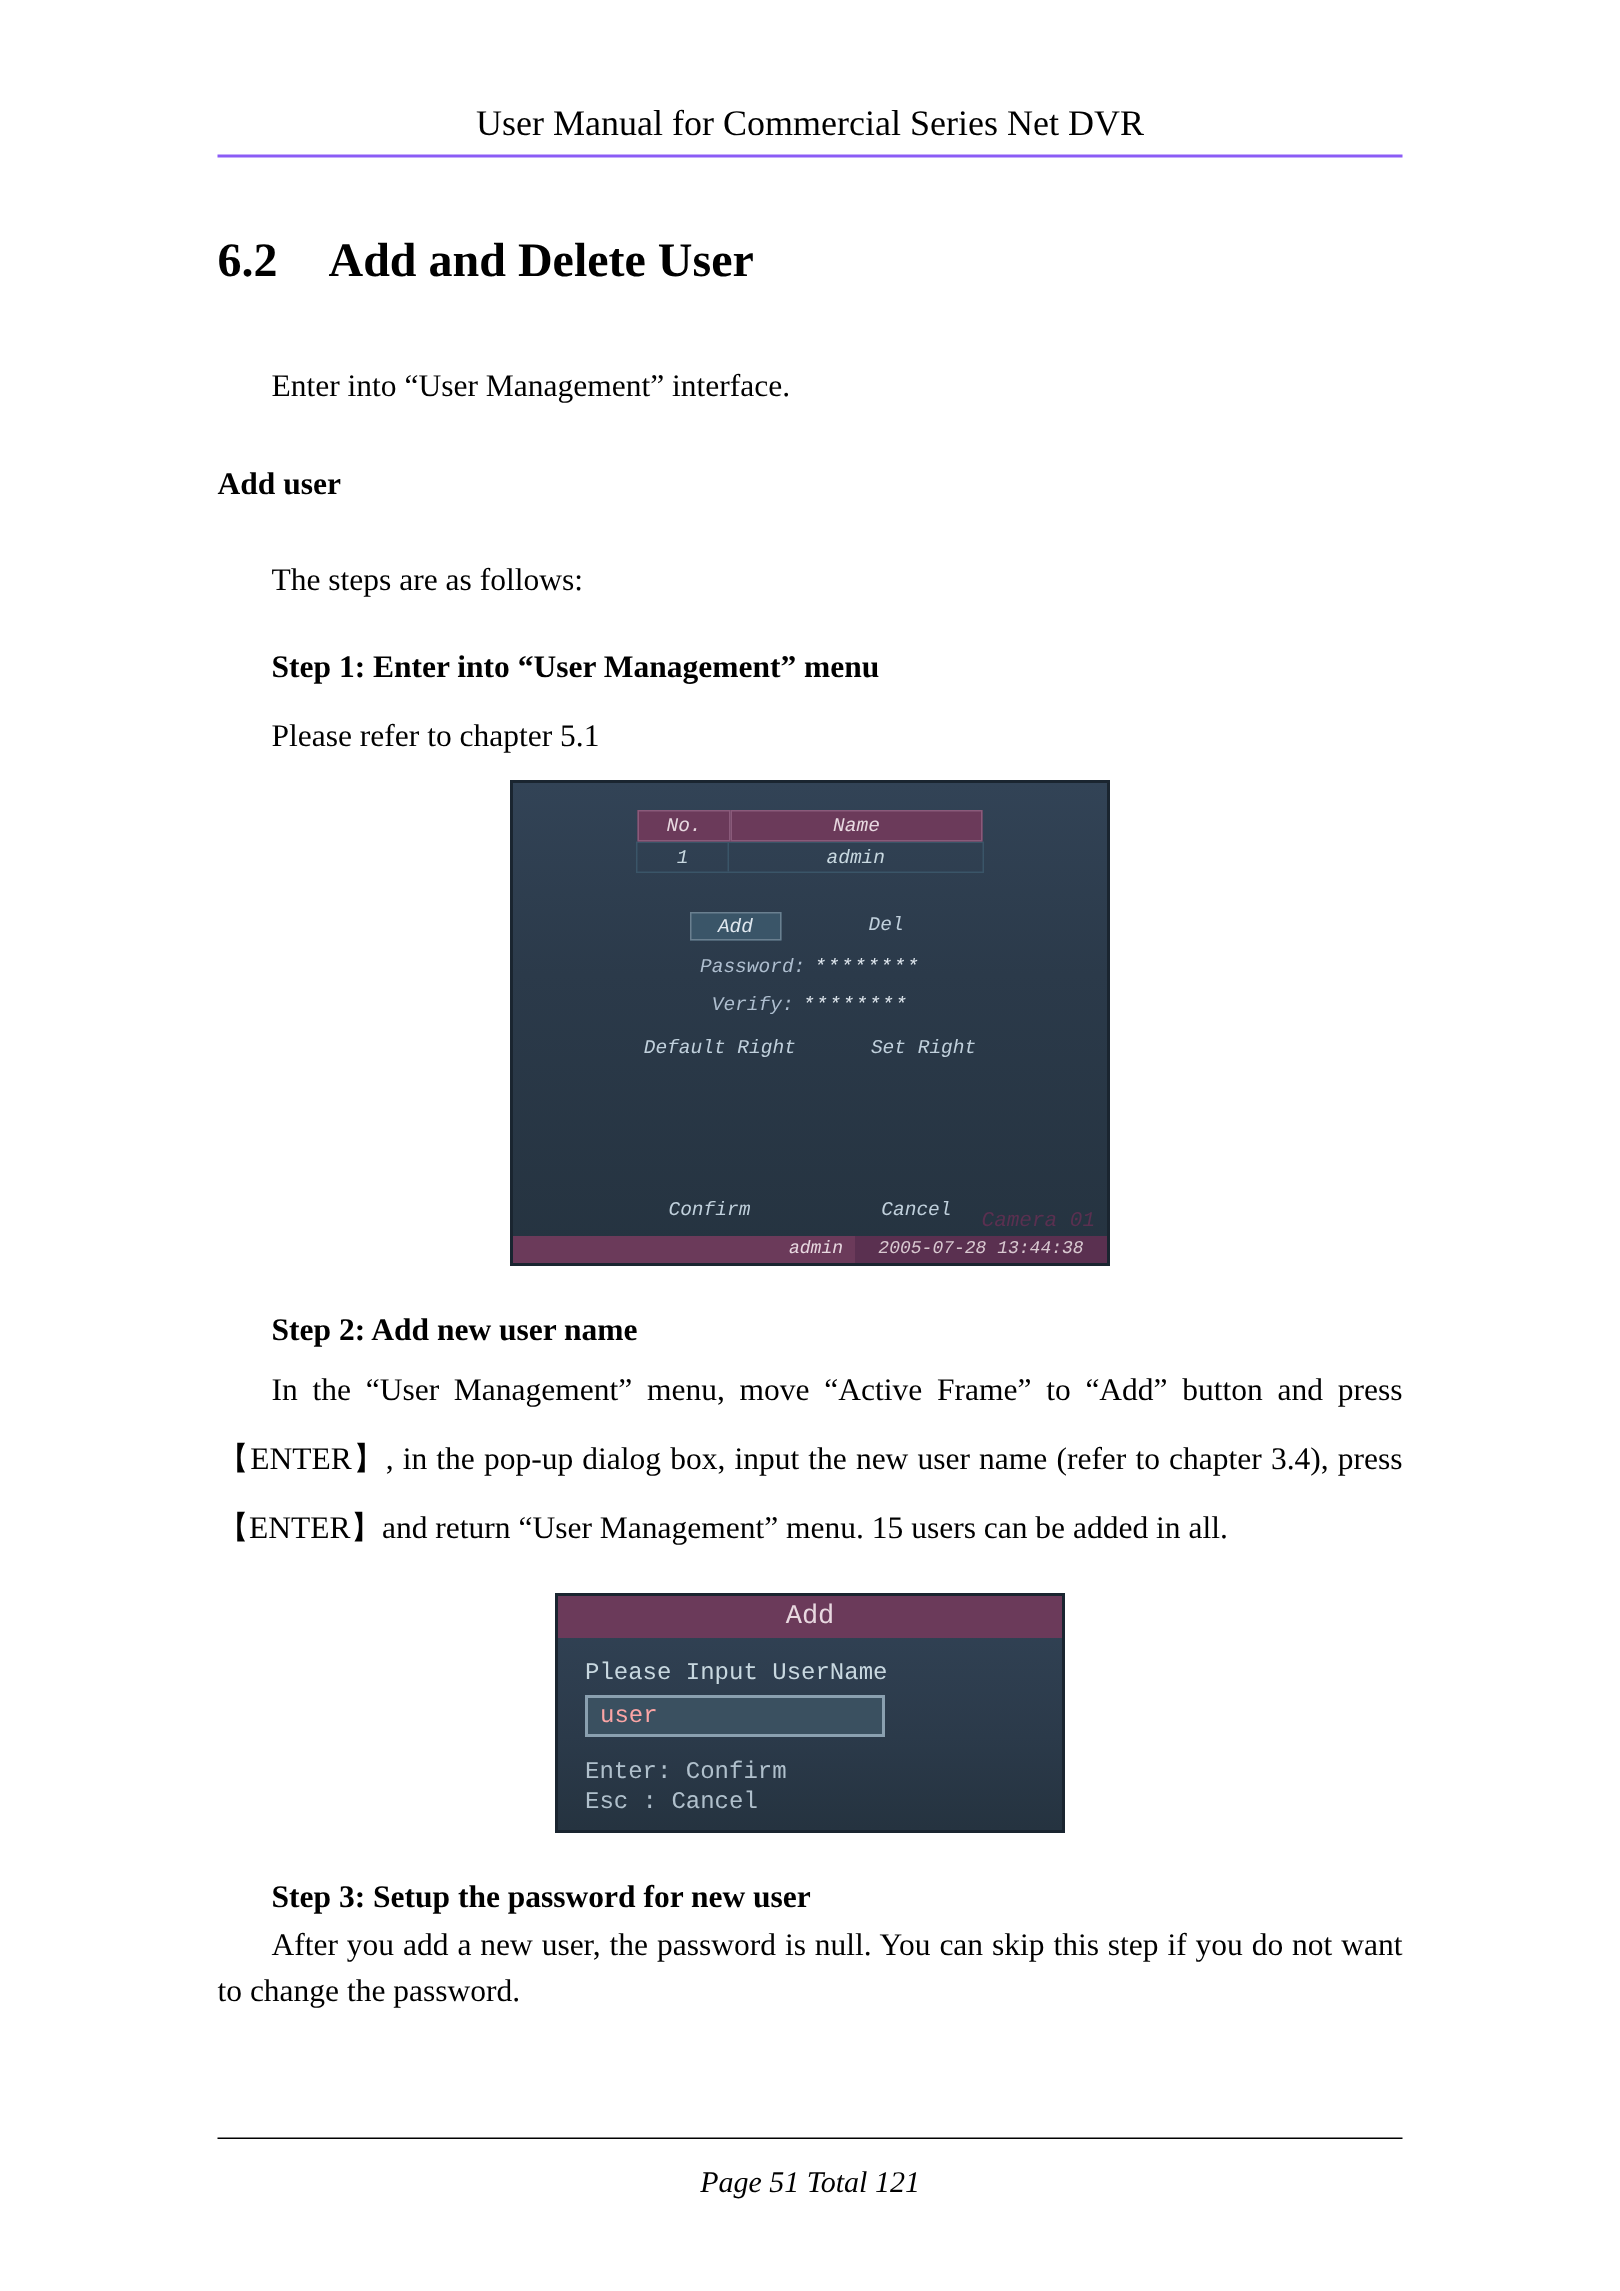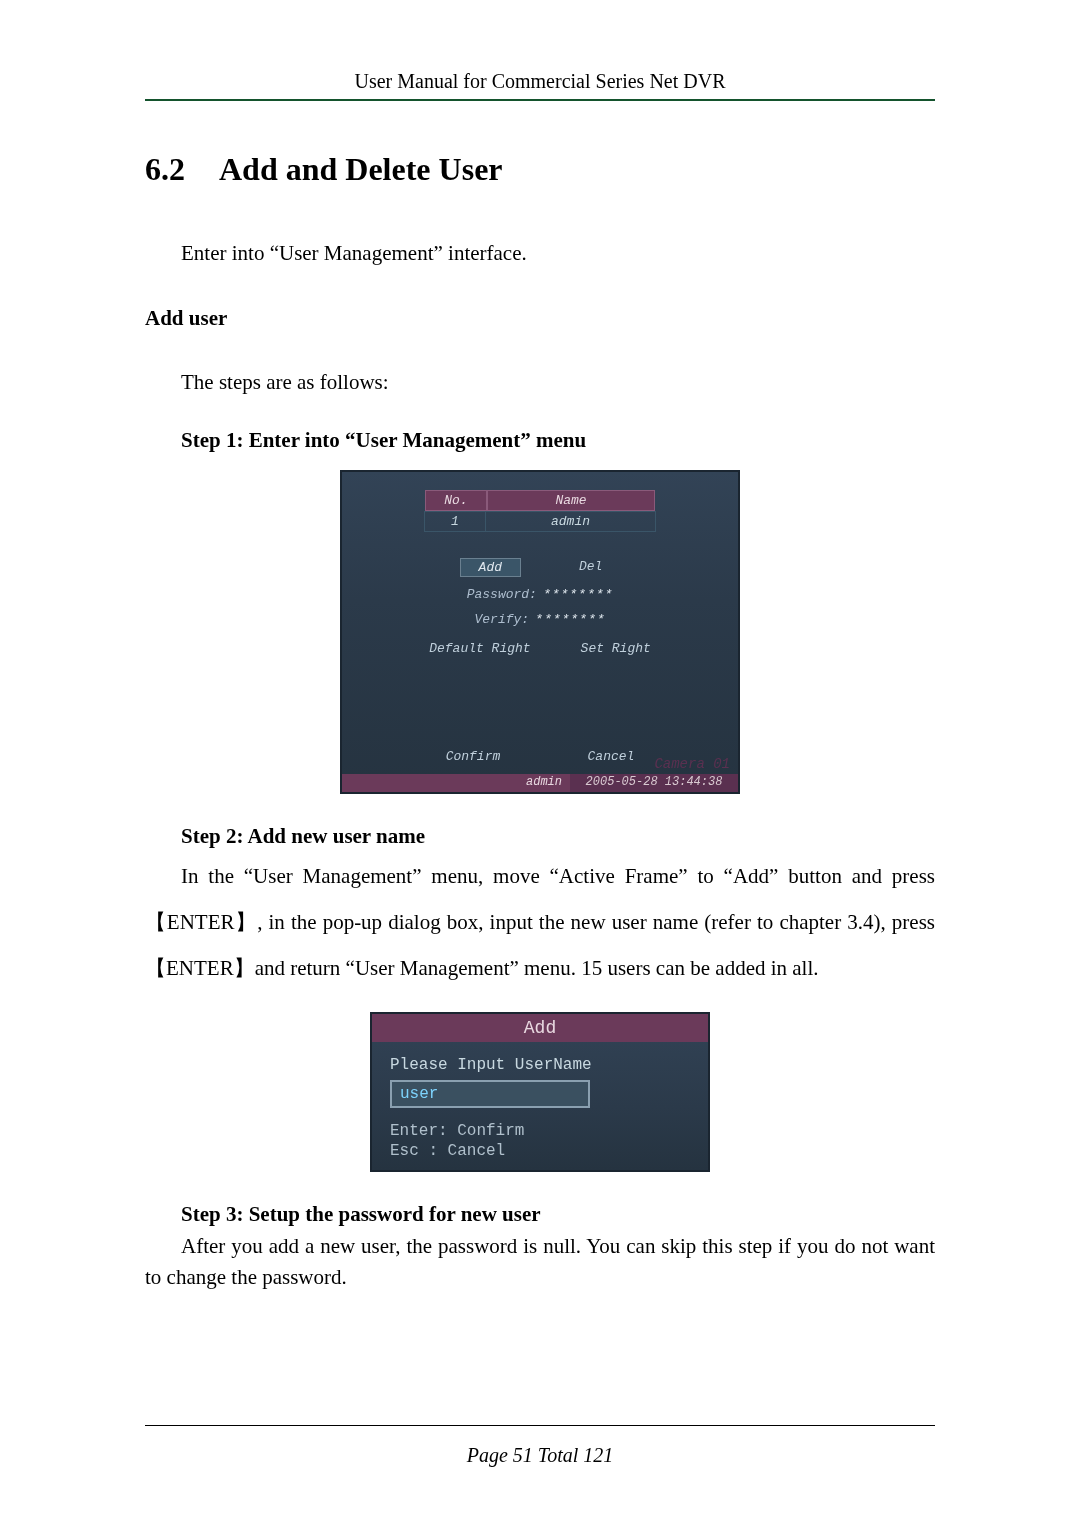--- a/index.html
+++ b/index.html
@@ -14,22 +14,22 @@
   }
   .page {
     padding: 70px 145px 60px 145px;
     box-sizing: border-box;
     width: 1080px;
     height: 1527px;
     position: relative;
   }
   .header-line {
     text-align: center;
-    font-size: 20px;
-    border-bottom: 2px solid #14532d;
+    font-size: 24px;
+    border-bottom: 2px solid #8b5cf6;
     padding-bottom: 6px;
     margin-bottom: 50px;
   }
   .section-heading {
     font-family: Liberation Serif, serif;
     font-weight: bold;
     font-size: 32px;
     margin-bottom: 50px;
   }
   .section-heading .num {
@@ -203,21 +203,21 @@
   .add-dialog .dlg-prompt {
     margin: 14px 18px 6px 18px;
     color: #c8d8e0;
   }
   .add-dialog .dlg-input {
     margin: 4px 18px;
     border: 2px solid #8aa0b0;
     background: #3a5060;
     padding: 3px 8px;
     width: 200px;
-    color: #7dd3fc;
+    color: #fca5a5;
     box-sizing: border-box;
   }
   .add-dialog .dlg-hint {
     margin: 14px 18px 2px 18px;
     color: #b0c0cc;
   }
 
   .footer {
     position: absolute;
     bottom: 60px;
@@ -242,20 +242,21 @@
     <span class="num">6.2</span><span>Add and Delete User</span>
   </div>
 
   <p class="body-text indent">Enter into “User Management” interface.</p>
 
   <p class="subheading">Add user</p>
 
   <p class="body-text indent">The steps are as follows:</p>
 
   <p class="step-heading">Step 1: Enter into “User Management” menu</p>
+  <p class="plain-line">Please refer to chapter 5.1</p>
 
   <div class="dvr-screen">
     <div class="dvr-table-head">
       <div class="dvr-th no">No.</div>
       <div class="dvr-th name">Name</div>
     </div>
     <div class="dvr-td-row">
       <div class="dvr-td no">1</div>
       <div class="dvr-td name">admin</div>
     </div>
@@ -275,21 +276,21 @@
       <span>Default Right</span>
       <span>Set Right</span>
     </div>
     <div class="dvr-footer-buttons">
       <span>Confirm</span>
       <span>Cancel</span>
     </div>
     <div class="dvr-camera-badge">Camera 01</div>
     <div class="dvr-statusbar">
       <div class="sb-left">admin</div>
-      <div class="sb-right">2005-05-28 13:44:38</div>
+      <div class="sb-right">2005-07-28 13:44:38</div>
     </div>
   </div>
 
   <p class="step-heading">Step 2: Add new user name</p>
   <p class="body-text indent" style="line-height:2.2;">In the “User Management” menu, move “Active Frame” to “Add” button and press 【ENTER】, in the pop-up dialog box, input the new user name (refer to chapter 3.4), press 【ENTER】and return “User Management” menu. 15 users can be added in all.</p>
 
   <div class="add-dialog">
     <div class="dlg-title">Add</div>
     <div class="dlg-prompt">Please Input UserName</div>
     <div class="dlg-input">user</div>

